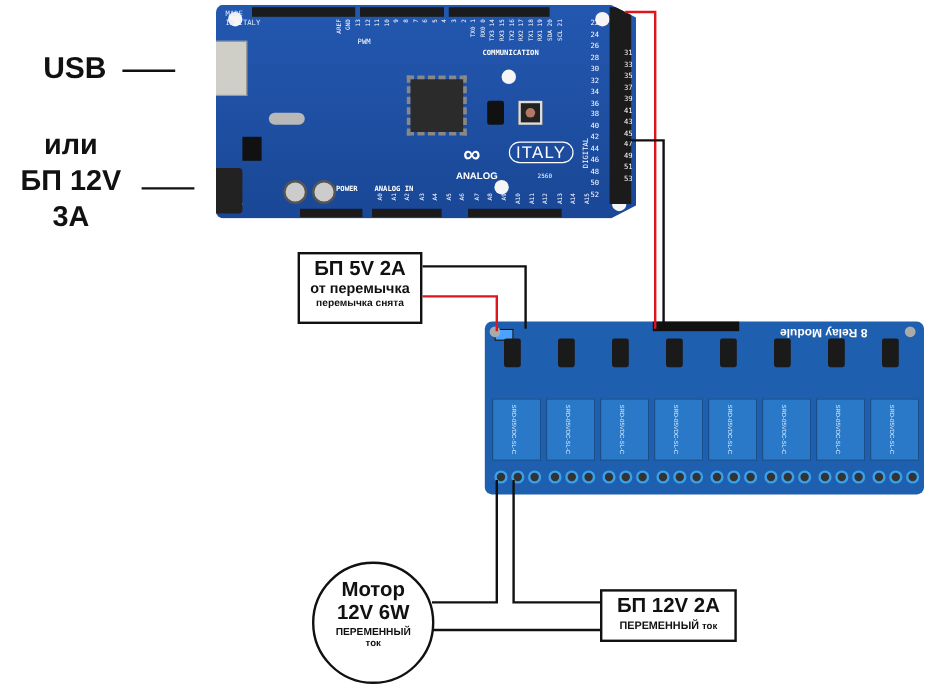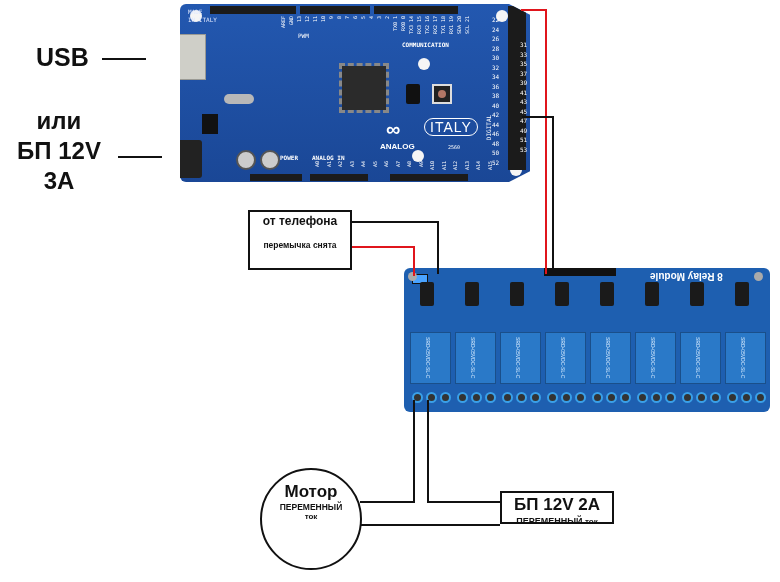--- a/index.html
+++ b/index.html
@@ -233,29 +233,31 @@
 
   <circle cx="311" cy="519" r="50" fill="#fff" stroke="#111" stroke-width="2"></circle>
 </svg>
 
 <div class="abs lbl" style="left:36px;top:43px;font-size:25px;">USB</div>
 <div class="abs lbl" style="left:0;top:108px;width:118px;font-size:24px;">или</div>
 <div class="abs lbl" style="left:0;top:138px;width:118px;font-size:24px;">БП 12V</div>
 <div class="abs lbl" style="left:0;top:168px;width:118px;font-size:24px;">3А</div>
 
 <div class="box" style="left:248px;top:210px;width:104px;height:60px;padding-top:2px;">
-  <div class="lbl" style="font-size:12px;margin-top:1px;">от телефона</div>
-  <div class="lbl" style="font-size:8.5px;margin-top:13px;">перемычка снята</div>
+  <div class="lbl" style="font-size:17px;">БП 5V 2А</div>
+  <div class="lbl" style="font-size:12px;margin-top:1px;">от перемычка</div>
+  <div class="lbl" style="font-size:8.5px;margin-top:1px;">перемычка снята</div>
 </div>
 
 <div class="abs" style="left:262px;top:482px;width:98px;text-align:center;">
   <div class="lbl" style="font-size:17px;">Мотор</div>
+  <div class="lbl" style="font-size:17px;">12V 6W</div>
   <div class="lbl" style="font-size:8.5px;margin-top:2px;">ПЕРЕМЕННЫЙ</div>
   <div class="lbl" style="font-size:8px;">ток</div>
 </div>
 
-<div class="box" style="left:500px;top:491px;width:114px;height:33px;padding-top:2px;">
+<div class="box" style="left:500px;top:491px;width:114px;height:44px;padding-top:2px;">
   <div class="lbl" style="font-size:17px;">БП 12V 2А</div>
   <div class="lbl" style="font-size:9px;margin-top:2px;">
     <span>ПЕРЕМЕННЫЙ</span>
     <span style="font-size:8px;">ток</span>
   </div>
 </div>
 
 </body></html>

